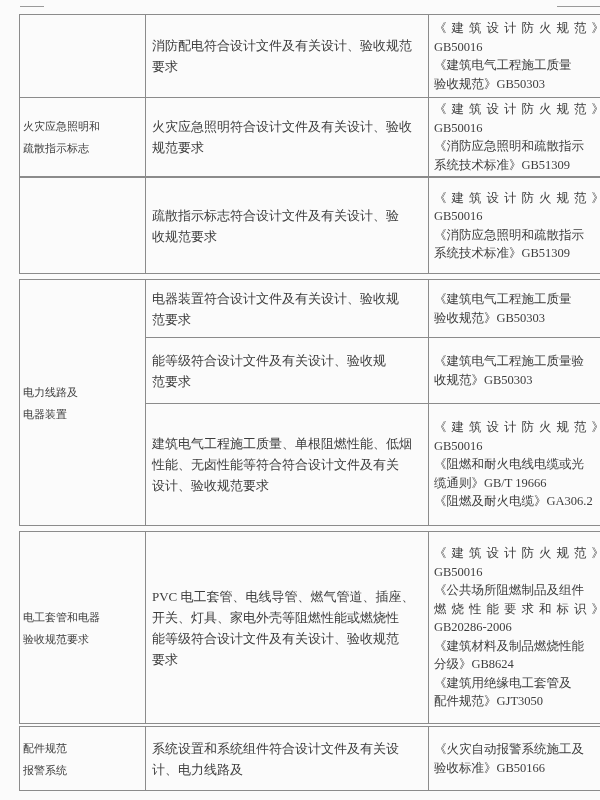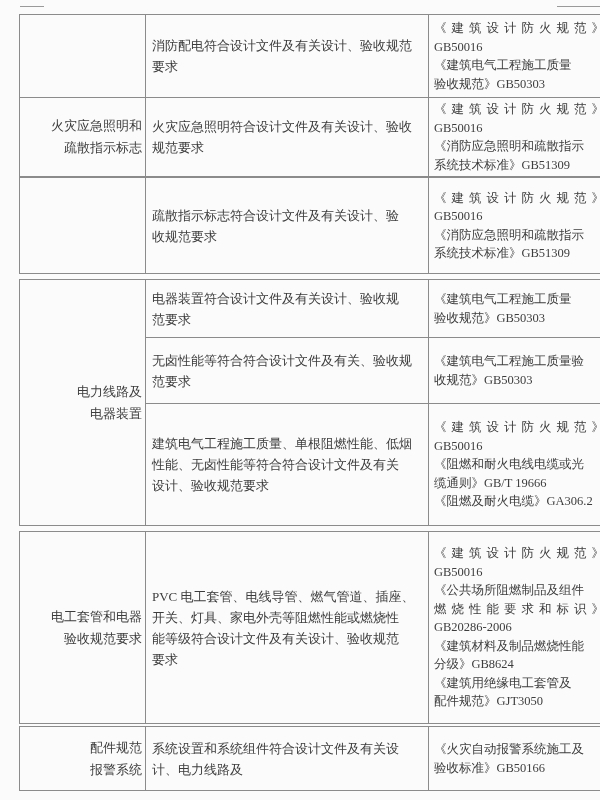--- a/index.html
+++ b/index.html
@@ -29,23 +29,23 @@
     table-layout: fixed;
   }
   table.blk td {
     border: 1px solid #8b8b8b;
     color: #3d3d3d;
     overflow: hidden;
     vertical-align: middle;
   }
   td.c1 {
     width: 119px;
-    text-align: right;
+    text-align: left;
     white-space: pre-line;
-    font-size: 13px;
+    font-size: 11px;
     line-height: 22px;
     padding: 2px 3px;
   }
   td.c2 {
     width: 272px;
     white-space: pre-line;
     font-size: 13px;
     line-height: 21px;
     padding: 2px 4px 2px 6px;
     text-align: left;
@@ -122,21 +122,21 @@
         <td class="c1" rowspan="3">电力线路及
 电器装置</td>
         <td class="c2">电器装置符合设计文件及有关设计、验收规
 范要求</td>
         <td class="c3">
             <div class="rline">《建筑电气工程施工质量</div>
             <div class="rline">验收规范》GB50303</div>
           </td>
       </tr>
       <tr style="height:66px">
-        <td class="c2">无卤性能等符合符合设计文件及有关、验收规
+        <td class="c2">能等级符合设计文件及有关设计、验收规
 范要求</td>
         <td class="c3">
             <div class="rline">《建筑电气工程施工质量验</div>
             <div class="rline">收规范》GB50303</div>
           </td>
       </tr>
       <tr style="height:122px">
         <td class="c2">建筑电气工程施工质量、单根阻燃性能、低烟
 性能、无卤性能等符合符合设计文件及有关
 设计、验收规范要求</td>

